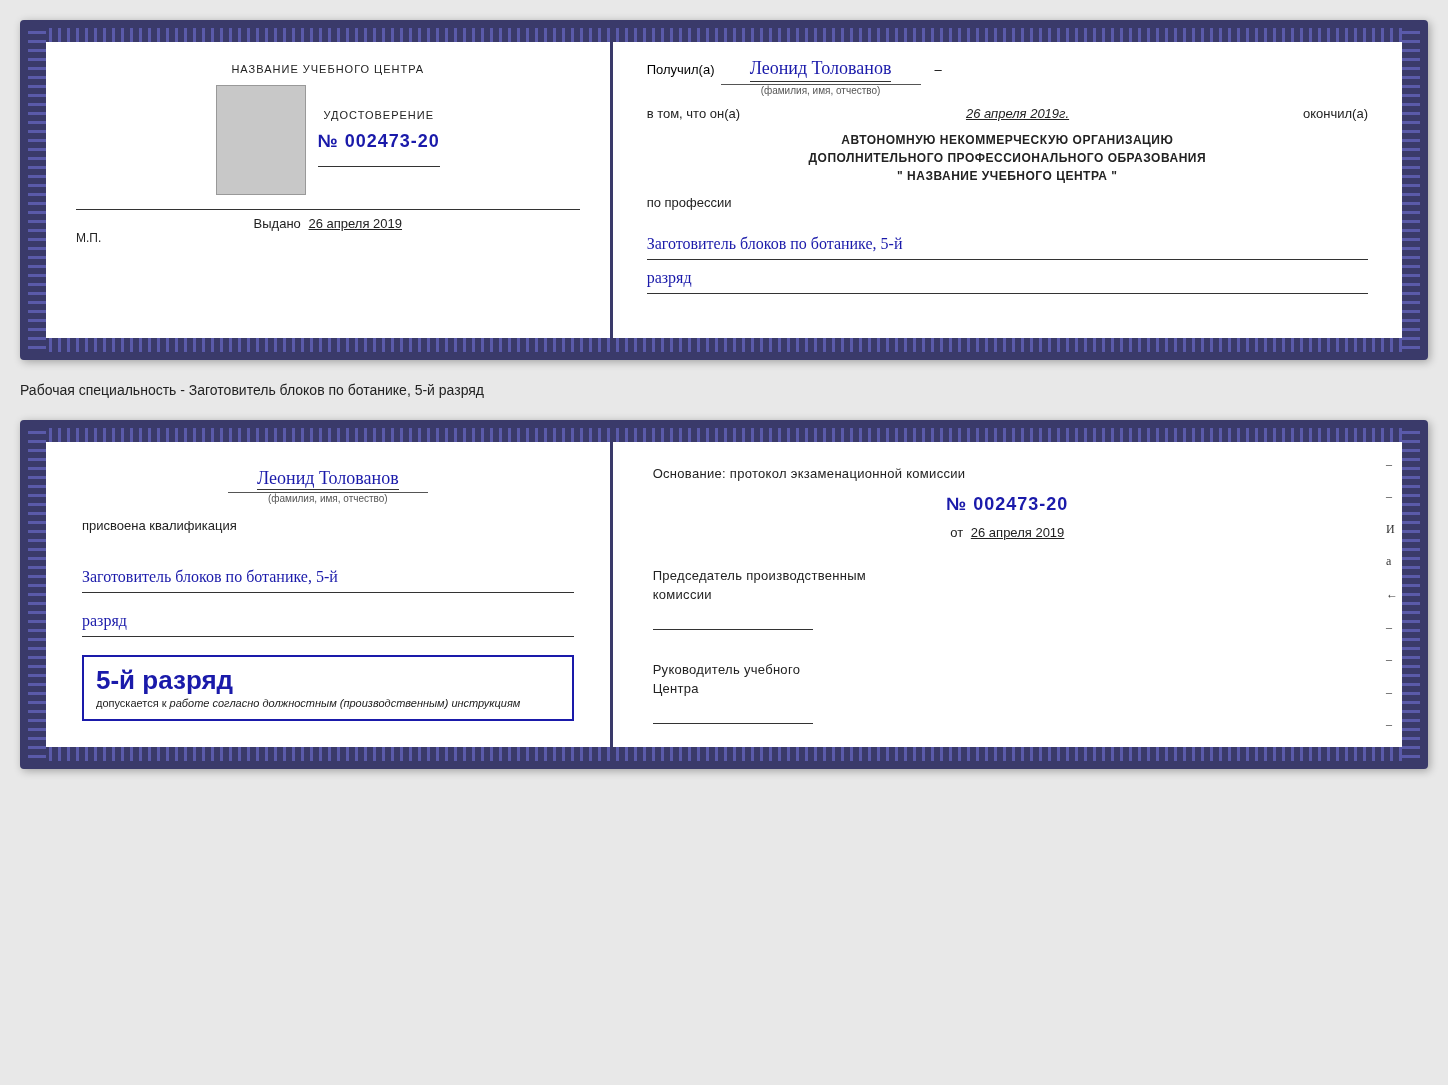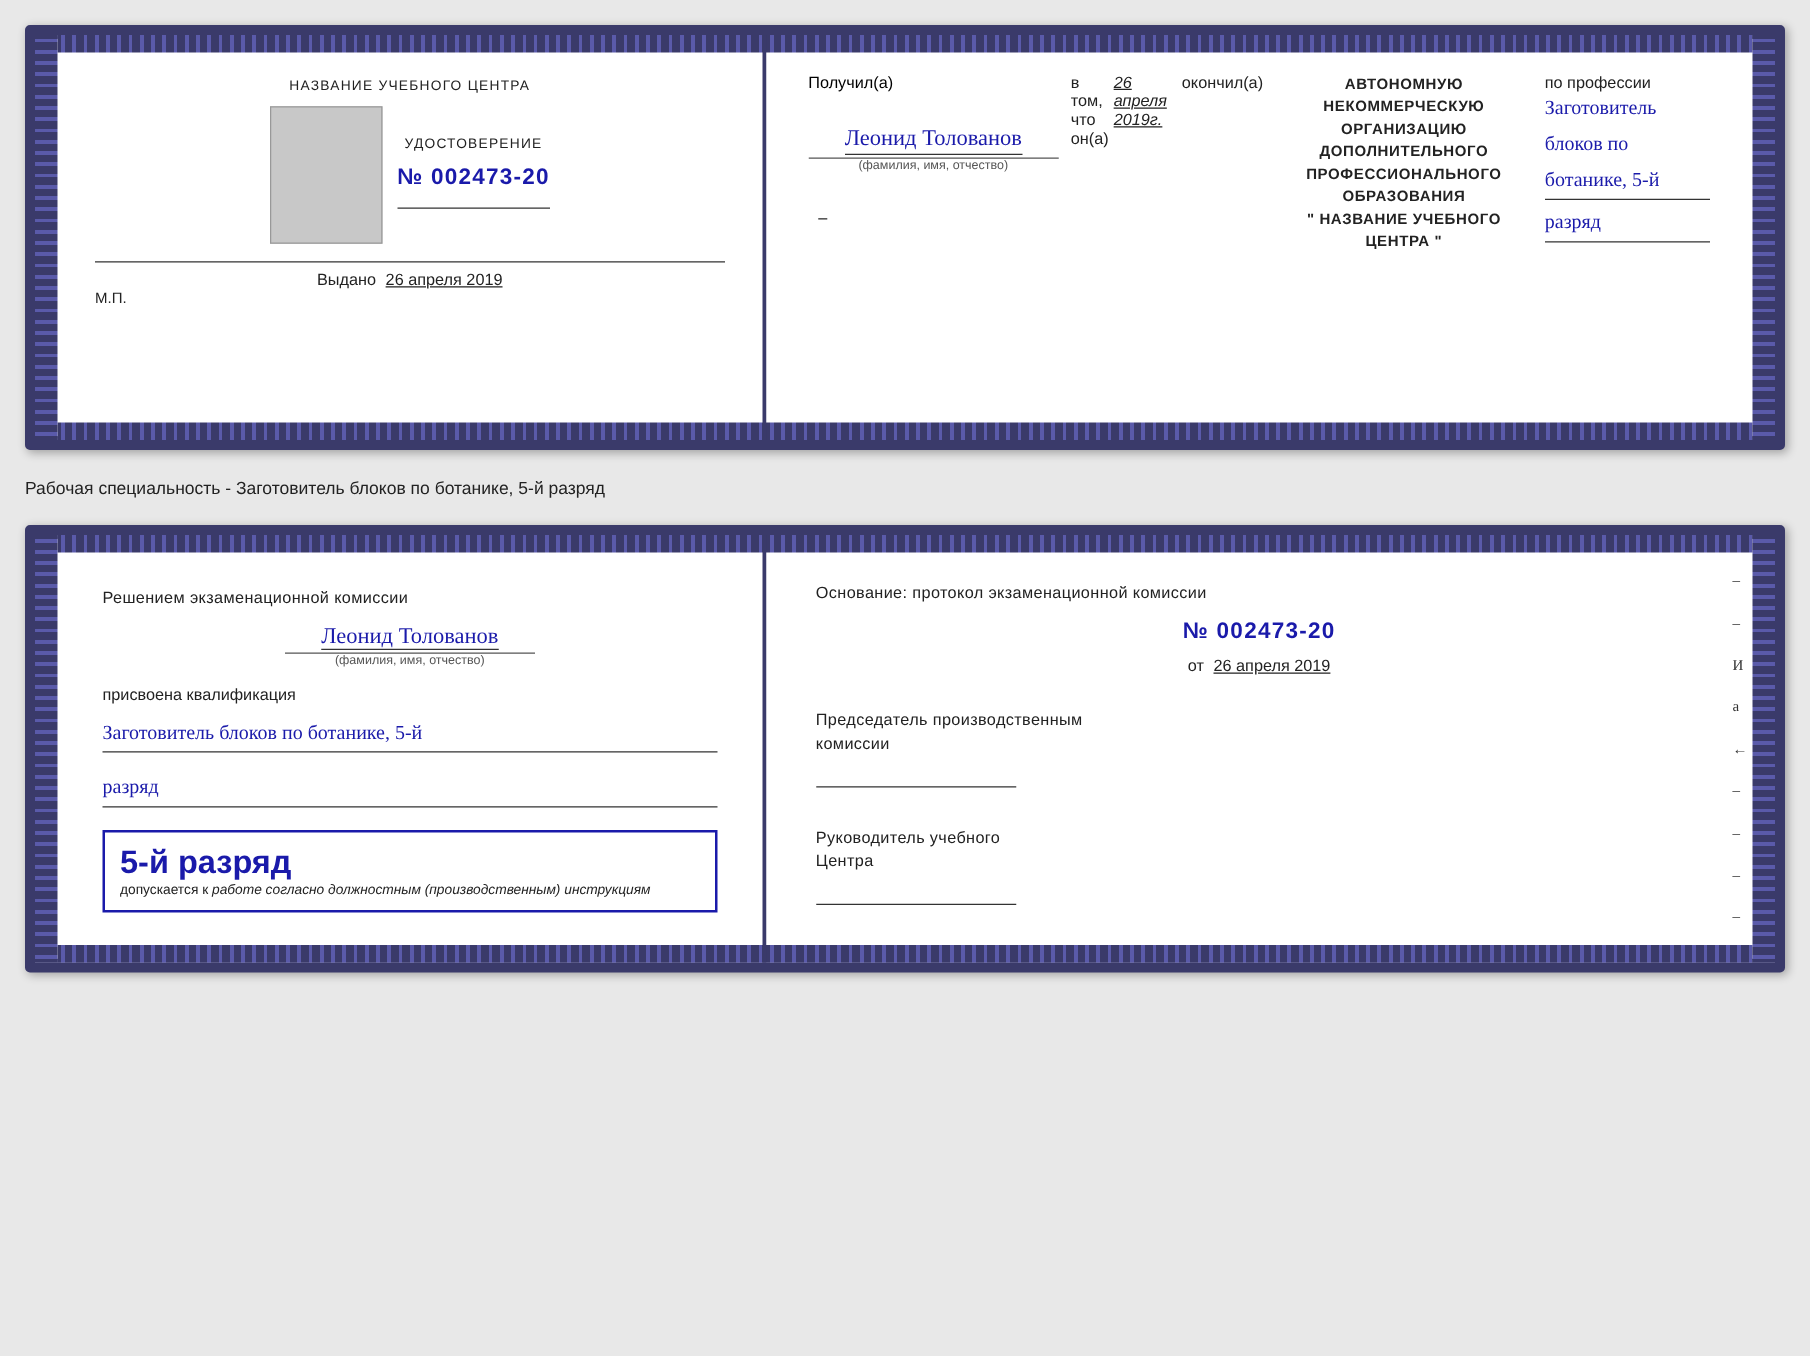--- a/index.html
+++ b/index.html
@@ -91,21 +91,21 @@
       align-items: center;
       justify-content: flex-start;
       height: 100%;
       padding: 10px 10px;
     }
 
     .right-panel-inner {
       margin-right: 18px;
       width: calc(100% - 18px);
       display: flex;
-      flex-direction: row;
+      flex-direction: column;
       gap: 10px;
       padding: 10px 10px;
     }
 
     
     .top-strip, .bottom-strip {
       position: absolute;
       left: 18px; right: 18px;
       height: 14px;
       background: repeating-linear-gradient(
@@ -209,20 +209,21 @@
       color: #222;
     }
 
     .profession-value {
       font-size: 16px;
       color: #1a1aaa;
       font-family: 'Segoe Script', 'Comic Sans MS', cursive;
       border-bottom: 1px solid #333;
       display: block;
       line-height: 1.8;
+      margin-top: 20px;
     }
 
     .razryad-value {
       font-size: 16px;
       color: #1a1aaa;
       font-family: 'Segoe Script', 'Comic Sans MS', cursive;
       border-bottom: 1px solid #333;
       display: block;
       margin-top: 4px;
       line-height: 1.8;
@@ -435,21 +436,20 @@
   <div class="specialty-caption">Рабочая специальность - Заготовитель блоков по ботанике, 5-й разряд</div>
 
   <div class="document-card">
     <div class="top-strip"></div>
     <div class="bottom-strip"></div>
     <div class="side-strip-left"></div>
 
     <div class="left-panel">
       <div class="bottom-left-panel-inner">
 
-        <div class="decision-text">Решением экзаменационной комиссии</div>
 
         <div style="display:inline-flex; flex-direction:column; align-items:center; margin-bottom:4px;">
           <span class="decision-name">Леонид Толованов</span>
           <span class="fio-caption" style="width:200px;">(фамилия, имя, отчество)</span>
         </div>
 
         <div class="qualification-label">присвоена квалификация</div>
 
         <span class="profession-value">Заготовитель блоков по ботанике, 5-й</span>
         <span class="razryad-value">разряд</span>

